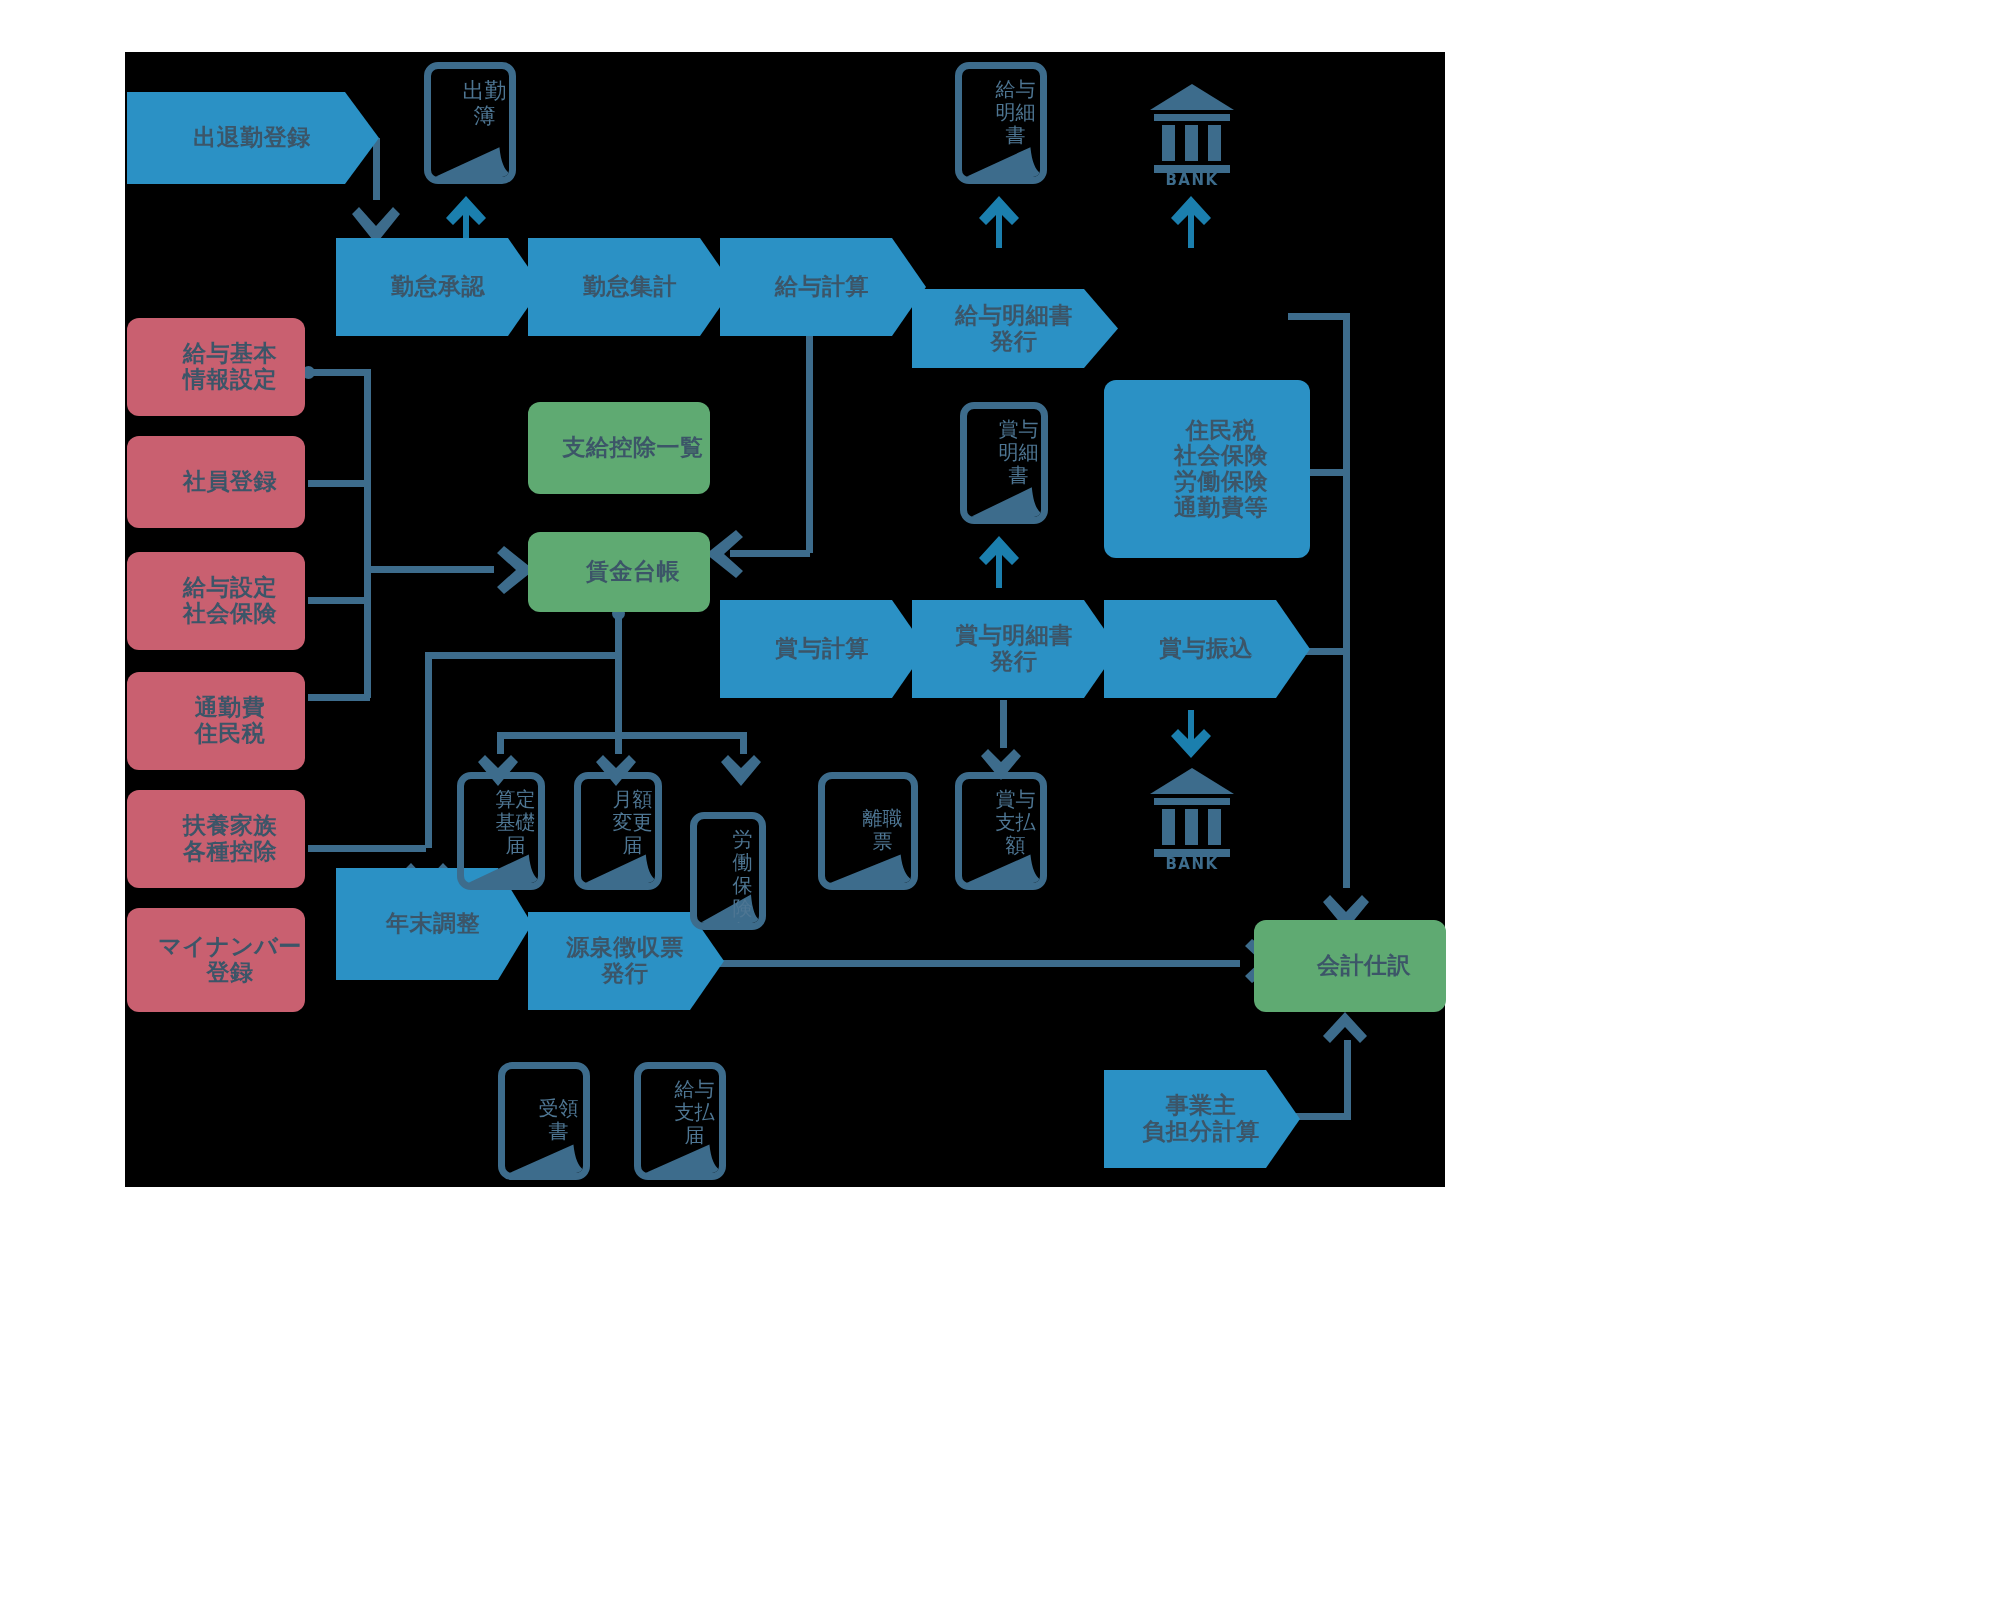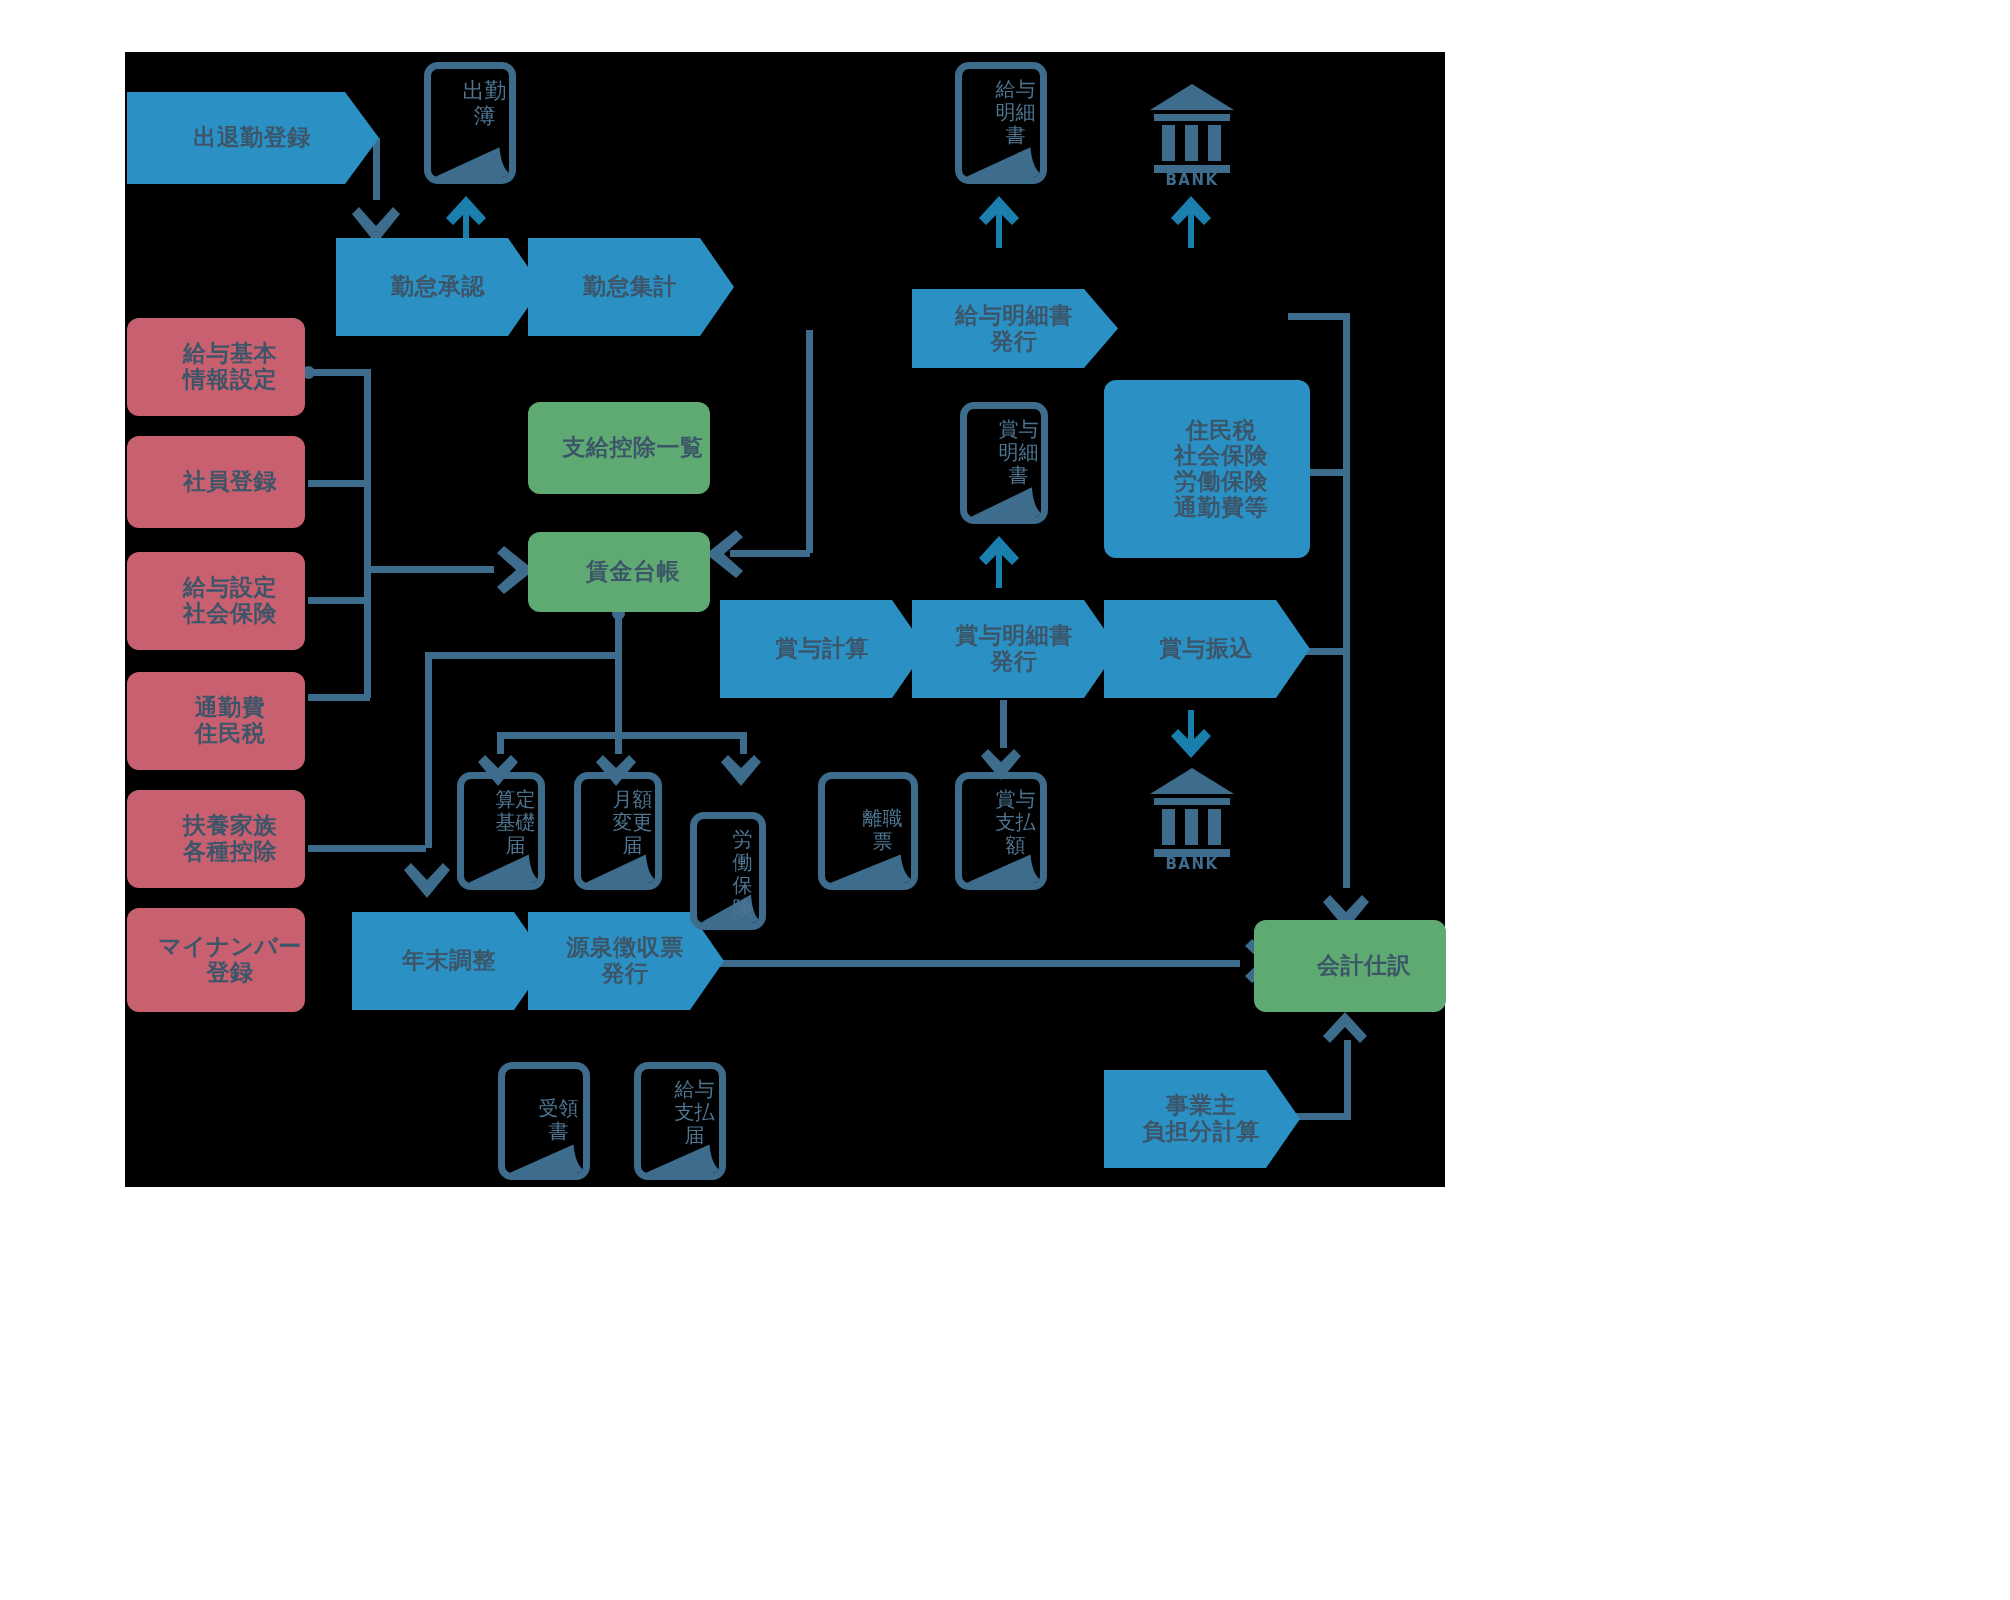--- a/index.html
+++ b/index.html
@@ -175,37 +175,40 @@
 
   <div class="node chev" style="left:127px;top:92px;width:252px;height:92px;">
     <span>出退勤登録</span>
   </div>
   <div class="node chev" style="left:336px;top:238px;width:206px;height:98px;">
     <span>勤怠承認</span>
   </div>
   <div class="node chev" style="left:528px;top:238px;width:206px;height:98px;">
     <span>勤怠集計</span>
   </div>
+  <div class="node chev" style="left:720px;top:238px;width:206px;height:98px;">
+    <span>給与計算</span>
+  </div>
   <div class="node chev" style="left:912px;top:242px;width:206px;height:79px;margin-top:47px;">
     <span style="white-space:pre-line;">給与明細書
 発行</span>
   </div>
 
   <div class="node chev" style="left:720px;top:600px;width:206px;height:98px;">
     <span>賞与計算</span>
   </div>
   <div class="node chev" style="left:912px;top:600px;width:206px;height:98px;">
     <span style="white-space:pre-line;">賞与明細書
 発行</span>
   </div>
   <div class="node chev" style="left:1104px;top:600px;width:206px;height:98px;">
     <span>賞与振込</span>
   </div>
 
-  <div class="node chev" style="left:336px;top:912px;width:196px;height:98px;margin-left:16px;">
+  <div class="node chev" style="left:336px;top:868px;width:196px;height:112px;">
     <span>年末調整</span>
   </div>
   <div class="node chev" style="left:528px;top:912px;width:196px;height:98px;">
     <span style="white-space:pre-line;">源泉徴収票
 発行</span>
   </div>
   <div class="node chev" style="left:1104px;top:1070px;width:196px;height:98px;">
     <span style="white-space:pre-line;">事業主
 負担分計算</span>
   </div>

